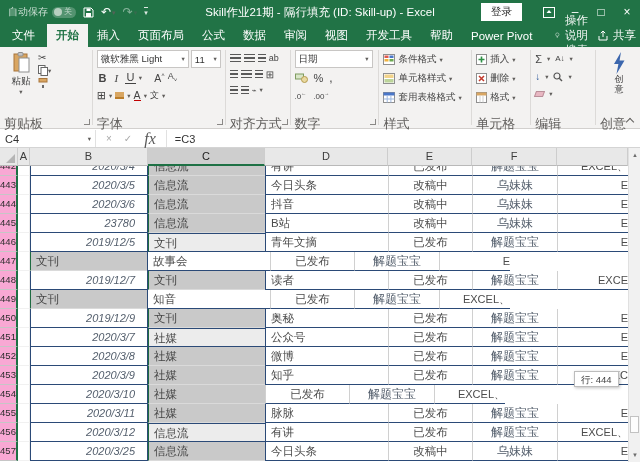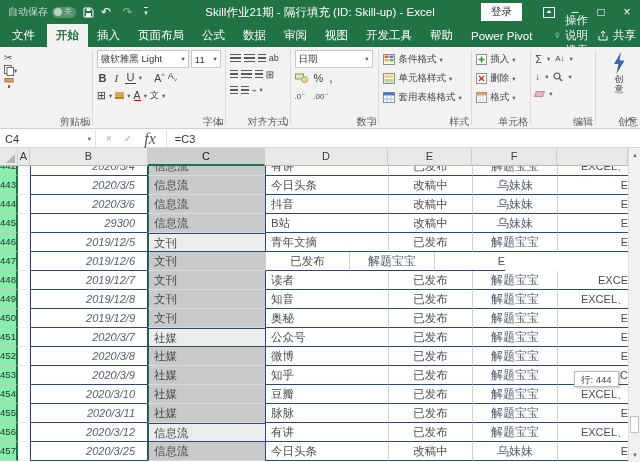--- a/index.html
+++ b/index.html
@@ -32,21 +32,21 @@
   .tab.file{padding:0 12px;}
   .tab.active{background:#f3f2f1;color:#217346;font-weight:bold;}
   .tellme{display:flex;align-items:center;gap:5px;margin-left:14px;opacity:.95;}
   .share{margin-left:auto;display:flex;align-items:center;gap:4px;padding-right:4px;white-space:nowrap;}
 
   
   .ribbon{position:absolute;top:47px;left:0;right:0;height:82px;background:#f3f2f1;
           border-bottom:1px solid #d2d0ce;display:flex;font-size:9.5px;color:#444;}
   .rgroup{position:relative;display:flex;flex-direction:column;padding:3px 2px 0 4px;}
   .vsep{width:1px;background:#ddonline;background:#dcdad8;margin:3px 0;flex:none;}
-  .glabel{margin-top:auto;height:13px;text-align:right;font-size:10px;color:#605e5c;position:relative;}
+  .glabel{margin-top:auto;height:13px;text-align:left;font-size:13px;color:#605e5c;position:relative;}
   .launcher{position:absolute;right:0;bottom:3px;width:6px;height:6px;
             border-right:1px solid #8a8886;border-bottom:1px solid #8a8886;}
   .gbody{display:flex;flex:1;}
   .rrow{display:flex;align-items:center;height:19px;gap:3px;}
   .ministack{display:flex;flex-direction:column;justify-content:flex-start;}
   .bigbtn{display:flex;flex-direction:column;align-items:center;width:34px;padding-top:2px;}
   .bigbtn .txt{font-size:9.5px;margin-top:2px;}
   .dd{font-size:6.5px;color:#605e5c;}
   .fontbox{height:16px;border:1px solid #c8c6c4;background:#fff;display:flex;align-items:center;
            padding:8px 3px;font-size:9.5px;color:#333;white-space:nowrap;}
@@ -82,21 +82,21 @@
   .colheads{position:absolute;top:148px;left:0;width:628px;height:18px;display:flex;}
   .ch{height:18px;line-height:17px;background:#e8e8e8;border-right:1px solid #cdcdcd;
       border-bottom:1px solid #b9b9b9;font-size:11px;color:#3c3c3c;text-align:center;flex:none;}
   .ch.sel{background:#cecece;border-bottom:2px solid #1e7145;color:#1c1c1c;}
   .corner{position:relative;background:#e8e8e8;}
   .corner::after{content:"";position:absolute;right:2px;bottom:2px;border-left:9px solid transparent;
                  border-bottom:9px solid #b5b5b5;}
   .rows{position:absolute;top:166px;left:0;width:628px;height:296px;overflow:hidden;background:#fff;}
   .row{display:flex;height:19px;}
   .row.clip{margin-top:-9px;}
-  .rh{width:18px;background:#86efac;border-bottom:1px solid #c6c6c6;border-right:2px solid #1e7145;
+  .rh{width:18px;background:#f9a8d4;border-bottom:1px solid #c6c6c6;border-right:2px solid #1e7145;
       font-size:9.5px;color:#2e2e2e;text-align:center;line-height:18px;flex:none;}
   .cell{height:19px;line-height:18px;font-size:11px;color:#4c4c4c;white-space:nowrap;overflow:hidden;flex:none;}
   .cA{width:12px;border-right:1px solid #ececec;border-bottom:1px solid #f1f1f1;}
   .cB{width:118px;text-align:right;padding-right:12px;border-left:1px solid #2b4a77;
       border-right:1px solid #2b4a77;border-bottom:1px solid #2b4a77;color:#55606e;font-style:italic;}
   .cC{width:117px;padding-left:5px;background:#c9c9c9;border-bottom:1px solid #dadada;
       border-left:1px solid #1e6b40;font-size:11.5px;color:#454545;}
   .cC.light{background:#ececec;border-top:1px solid #2b4a77;border-bottom:1px solid #2b4a77;}
   .cD{width:123px;padding-left:5px;border-bottom:1px solid #2b4a77;border-left:1px solid #2b4a77;font-size:11.5px;}
   .cE{width:84px;text-align:center;border-bottom:1px solid #2b4a77;border-left:1px solid #d0d0d0;font-size:11.5px;}
@@ -192,20 +192,29 @@
           <path d="M6 1v6M6 1L3.8 3.2M6 1l2.2 2.2" stroke="#fff" fill="none"></path>
         </svg>
       <span>共享</span>
     </div>
   </div>
 
   <div class="ribbon">
 
     <div class="rgroup" style="width:92px">
       <div class="gbody">
+        <div class="bigbtn">
+          <svg width="17" height="21" viewBox="0 0 17 21">
+              <rect x="1" y="2" width="13" height="17" fill="#d9a662" stroke="#a9753a"></rect>
+              <rect x="5" y="0.5" width="5" height="3.5" rx="1" fill="#c5c5c5" stroke="#8f8f8f"></rect>
+              <rect x="6" y="6" width="10" height="14" fill="#fff" stroke="#8f8f8f"></rect>
+            </svg>
+          <span class="txt">粘贴</span>
+          <span class="dd">▾</span>
+        </div>
         <div class="ministack" style="gap:2px;padding-top:2px">
           <span style="font-size:10px;color:#444"><span>✂</span></span>
           <span style="display:flex;align-items:center">
             <svg width="10" height="11" viewBox="0 0 10 11">
                 <rect x="0.5" y="0.5" width="6.5" height="8" fill="#fff" stroke="#666"></rect>
                 <rect x="3" y="2.5" width="6.5" height="8" fill="#fff" stroke="#666"></rect>
               </svg>
             <span class="dd">▾</span>
           </span>
           <span>
@@ -464,60 +473,59 @@
         <div class="cell cB">2020/3/6</div>
         <div class="cell cC">信息流</div>
         <div class="cell cD">抖音</div>
         <div class="cell cE">改稿中</div>
         <div class="cell cF">乌妹妹</div>
         <div class="cell cG">E</div>
       </div>
       <div class="row">
         <div class="rh">445</div>
         <div class="cell cA"></div>
-        <div class="cell cB">29300</div>
+        <div class="cell cB">23780</div>
         <div class="cell cC">信息流</div>
         <div class="cell cD">B站</div>
         <div class="cell cE">改稿中</div>
         <div class="cell cF">乌妹妹</div>
         <div class="cell cG">E</div>
       </div>
       <div class="row">
         <div class="rh">446</div>
         <div class="cell cA"></div>
         <div class="cell cB">2019/12/5</div>
         <div class="cell cC light">文刊</div>
         <div class="cell cD">青年文摘</div>
         <div class="cell cE">已发布</div>
         <div class="cell cF">解题宝宝</div>
         <div class="cell cG">E</div>
       </div>
       <div class="row">
         <div class="rh">447</div>
         <div class="cell cA"></div>
-        <div class="cell cB">2019/12/6</div>
         <div class="cell cC">文刊</div>
+        <div class="cell cD">故事会</div>
         <div class="cell cE">已发布</div>
         <div class="cell cF">解题宝宝</div>
         <div class="cell cG">E</div>
       </div>
       <div class="row">
         <div class="rh">448</div>
         <div class="cell cA"></div>
         <div class="cell cB">2019/12/7</div>
         <div class="cell cC">文刊</div>
         <div class="cell cD">读者</div>
         <div class="cell cE">已发布</div>
         <div class="cell cF">解题宝宝</div>
         <div class="cell cG">EXCE</div>
       </div>
       <div class="row">
         <div class="rh">449</div>
         <div class="cell cA"></div>
-        <div class="cell cB">2019/12/8</div>
         <div class="cell cC">文刊</div>
         <div class="cell cD">知音</div>
         <div class="cell cE">已发布</div>
         <div class="cell cF">解题宝宝</div>
         <div class="cell cG">EXCEL、</div>
       </div>
       <div class="row">
         <div class="rh">450</div>
         <div class="cell cA"></div>
         <div class="cell cB">2019/12/9</div>
@@ -555,21 +563,20 @@
         <div class="cell cD">知乎</div>
         <div class="cell cE">已发布</div>
         <div class="cell cF">解题宝宝</div>
         <div class="cell cG">EXC</div>
       </div>
       <div class="row">
         <div class="rh">454</div>
         <div class="cell cA"></div>
         <div class="cell cB">2020/3/10</div>
         <div class="cell cC">社媒</div>
-        <div class="cell cD">豆瓣</div>
         <div class="cell cE">已发布</div>
         <div class="cell cF">解题宝宝</div>
         <div class="cell cG">EXCEL、</div>
       </div>
       <div class="row">
         <div class="rh">455</div>
         <div class="cell cA"></div>
         <div class="cell cB">2020/3/11</div>
         <div class="cell cC">社媒</div>
         <div class="cell cD">脉脉</div>

